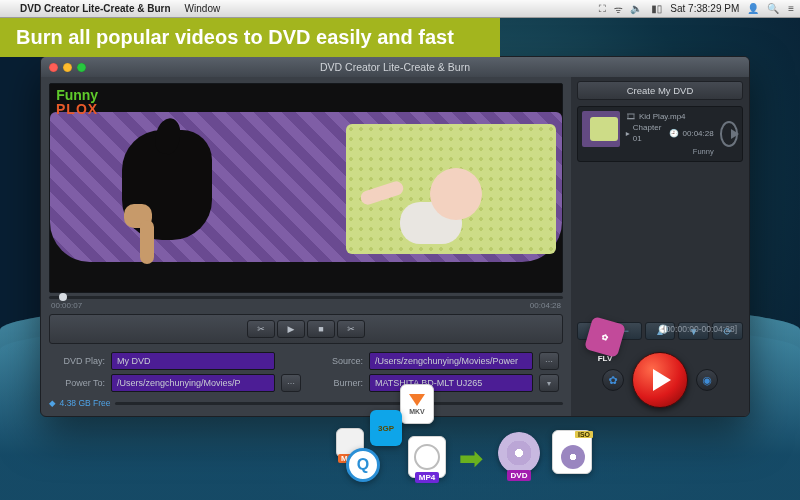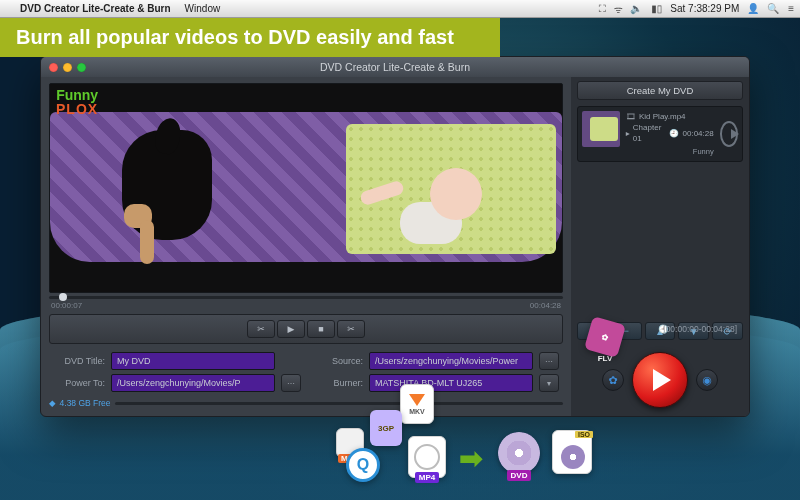--- a/index.html
+++ b/index.html
@@ -118,21 +118,21 @@
   border:1px solid #3a0b0b;display:flex;align-items:center;justify-content:center;box-shadow:0 2px 6px rgba(0,0,0,.6);cursor:pointer}
 .burnbtn::after{content:"";border-left:18px solid #fff;border-top:11px solid transparent;border-bottom:11px solid transparent;margin-left:4px}
 .gear{width:22px;height:22px;border-radius:50%;background:linear-gradient(#3a4049,#24282e);border:1px solid #171a1f;color:#3e8bd6;font-size:11px;display:flex;align-items:center;justify-content:center;cursor:pointer}
 
 
 .fmt{position:absolute;z-index:20;display:flex;flex-direction:column;align-items:center;font-size:8px;color:#fff;font-weight:700}
 .ficon{border-radius:6px;display:flex;align-items:center;justify-content:center;box-shadow:0 2px 6px rgba(0,0,0,.35)}
 .flv{left:588px;top:320px}.flv .ficon{width:34px;height:34px;background:#c24a9a;transform:rotate(16deg)}
 .mkv{left:400px;top:384px}.mkv .ficon{width:34px;height:40px;background:#fff;border:1px solid #d0d0d0;color:#555;font-size:7px;flex-direction:column}
 .mkv .ficon::before{content:"";width:0;height:0;border-left:8px solid transparent;border-right:8px solid transparent;border-top:12px solid #f47a2a;margin-bottom:2px}
-.tgp{left:370px;top:410px}.tgp .ficon{width:32px;height:36px;background:#c4b5fd;color:#5a4a00;font-size:8px}
+.tgp{left:370px;top:410px}.tgp .ficon{width:32px;height:36px;background:#0ea5e9;color:#5a4a00;font-size:8px}
 .mov{left:336px;top:428px}.mov .ficon{width:28px;height:30px;background:#f1f1f1;border:1px solid #d0d0d0}
 .mov .lbl{background:#f06a2a;padding:0 3px;border-radius:2px;margin-top:-4px}
 .qt{left:346px;top:448px}.qt .ficon{width:34px;height:34px;border-radius:50%;background:#fff;border:3px solid #2a8fd6;color:#2a8fd6;font-size:16px}
 .mp4{left:408px;top:436px}.mp4 .ficon{width:38px;height:42px;background:#fff;border:1px solid #d6d6d6;color:#aaa}
 .mp4 .ficon::after{content:"";width:22px;height:22px;border:2px solid #bcbcbc;border-radius:50%;position:relative}
 .mp4 .lbl{background:#6d28d9;padding:1px 4px;border-radius:2px;margin-top:-6px}
 .arrow{left:452px;top:444px}.arrow .ficon{width:38px;height:28px;background:none;box-shadow:none;color:#6ab11e;font-size:28px}
 .dvd{left:498px;top:432px}.dvd .ficon{width:42px;height:42px;border-radius:50%;
   background:radial-gradient(circle,#fff 0 14%,#bba6d6 14% 42%,#c8b8e0 42% 70%,#a892c8 70% 100%);box-shadow:0 2px 5px rgba(0,0,0,.4)}
 .dvd .lbl{background:#a21caf;padding:1px 4px;border-radius:2px;margin-top:-4px}
@@ -212,21 +212,21 @@
           <div class="tbtn">✂</div>
           <div class="tbtn">▶</div>
           <div class="tbtn">■</div>
           <div class="tbtn">✂</div>
         </div>
         <span style="position:absolute;right:80px">🕘</span>
         <span style="position:absolute;right:12px">[00:00:00-00:04:28]</span>
       </div>
 
       <div class="settings">
-        <span class="lbl">DVD Title:</span>
+        <span class="lbl">DVD Play:</span>
         <input value="My DVD" style="">
         <span></span>
         <span class="lbl">Source:</span>
         <input value="/Users/zengchunying/Movies/Power" style="">
         <div class="chip">⋯</div>
 
         <span class="lbl">Power To:</span>
         <input value="/Users/zengchunying/Movies/P" style="">
         <div class="chip">⋯</div>
         <span class="lbl">Burner:</span>

